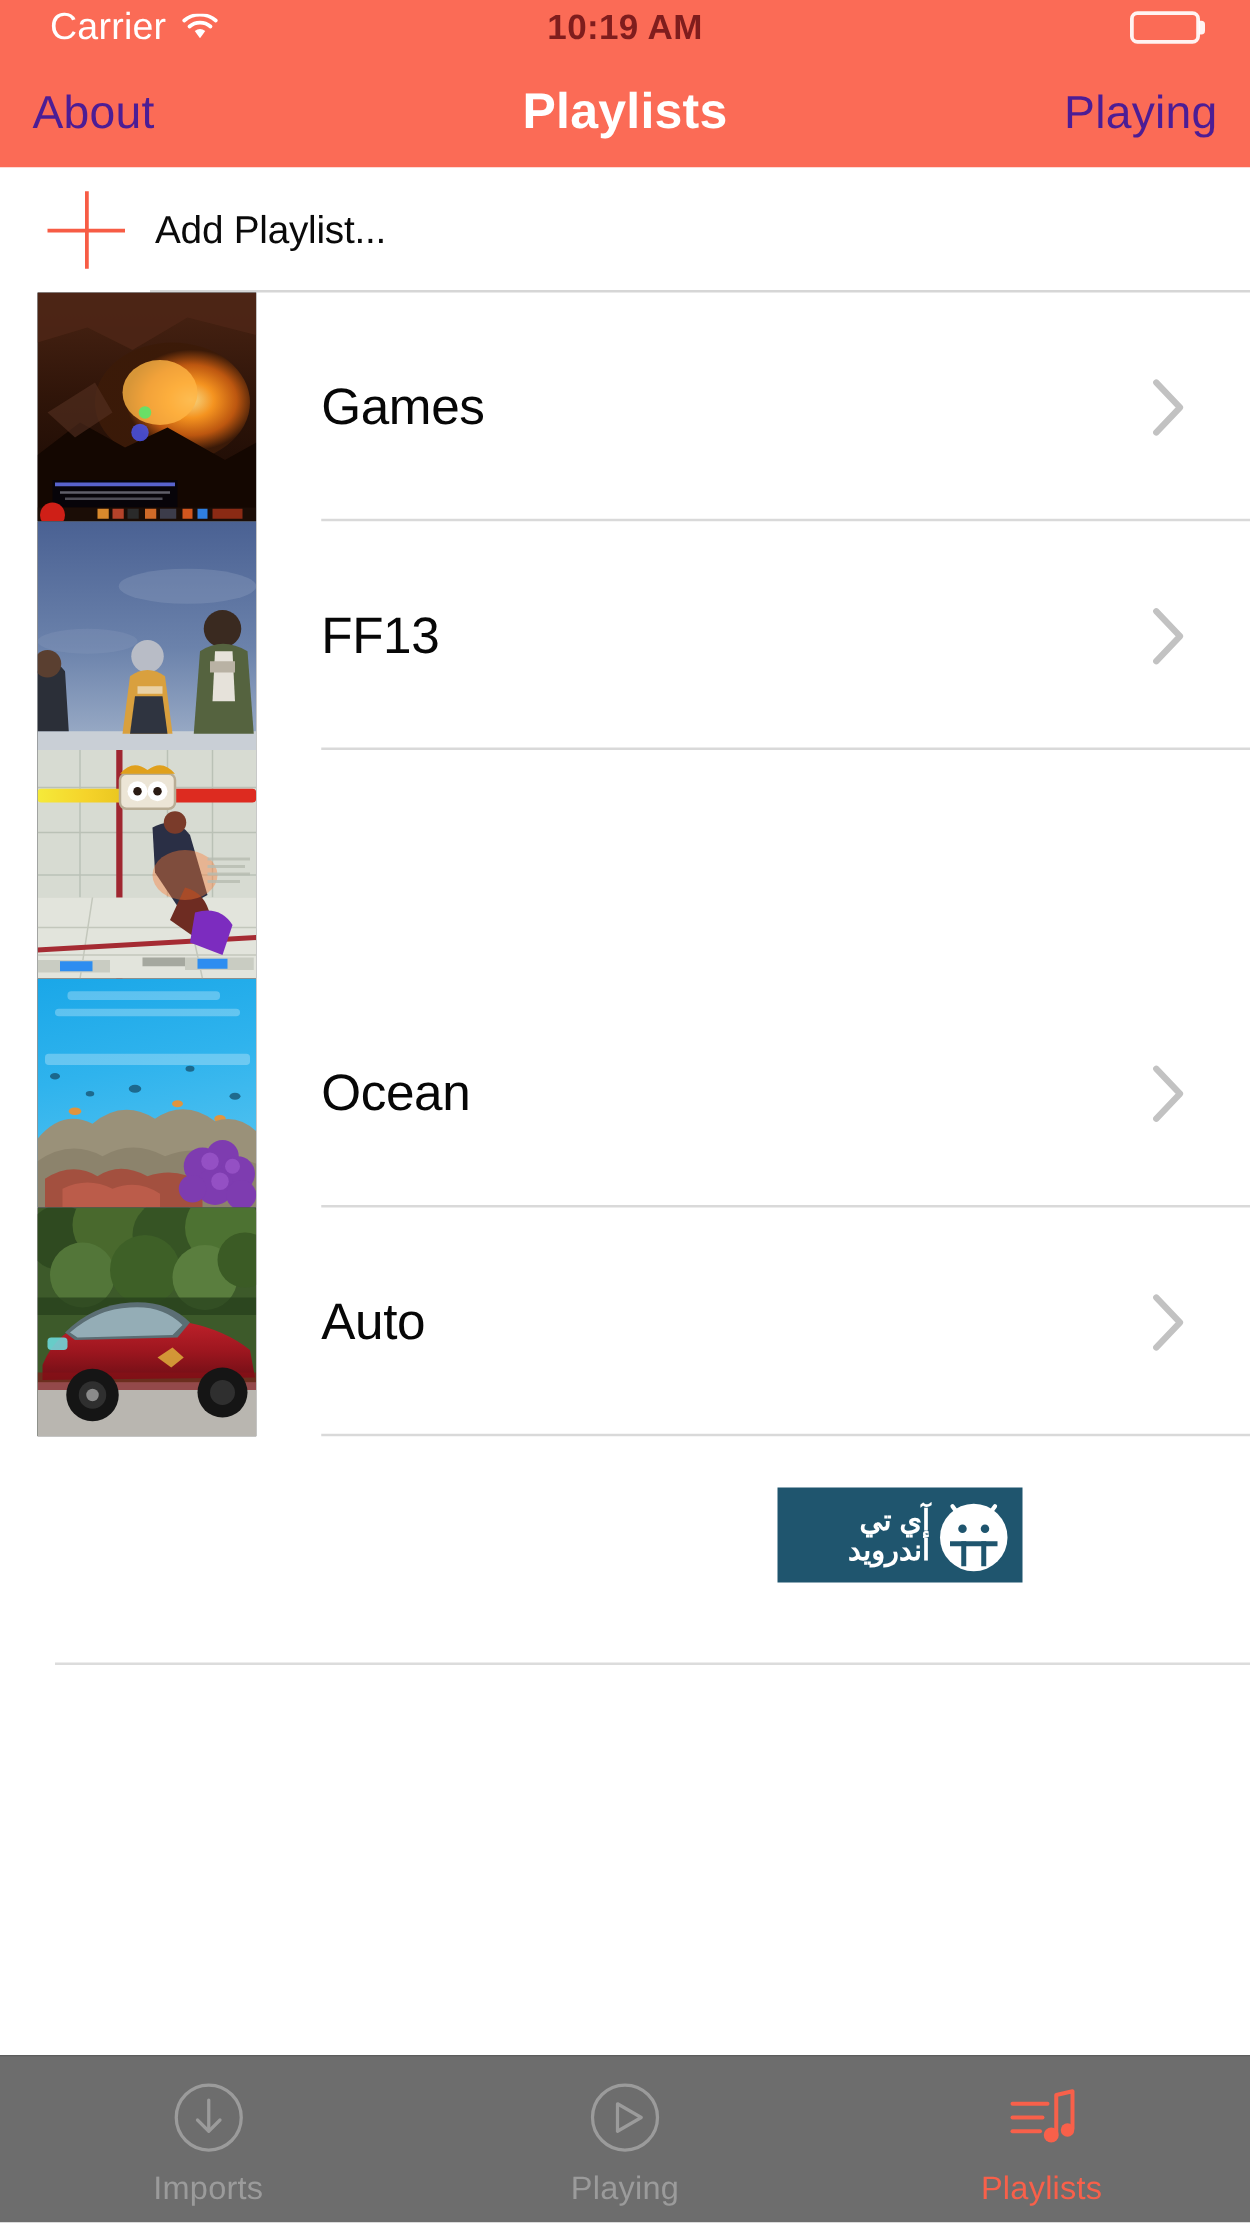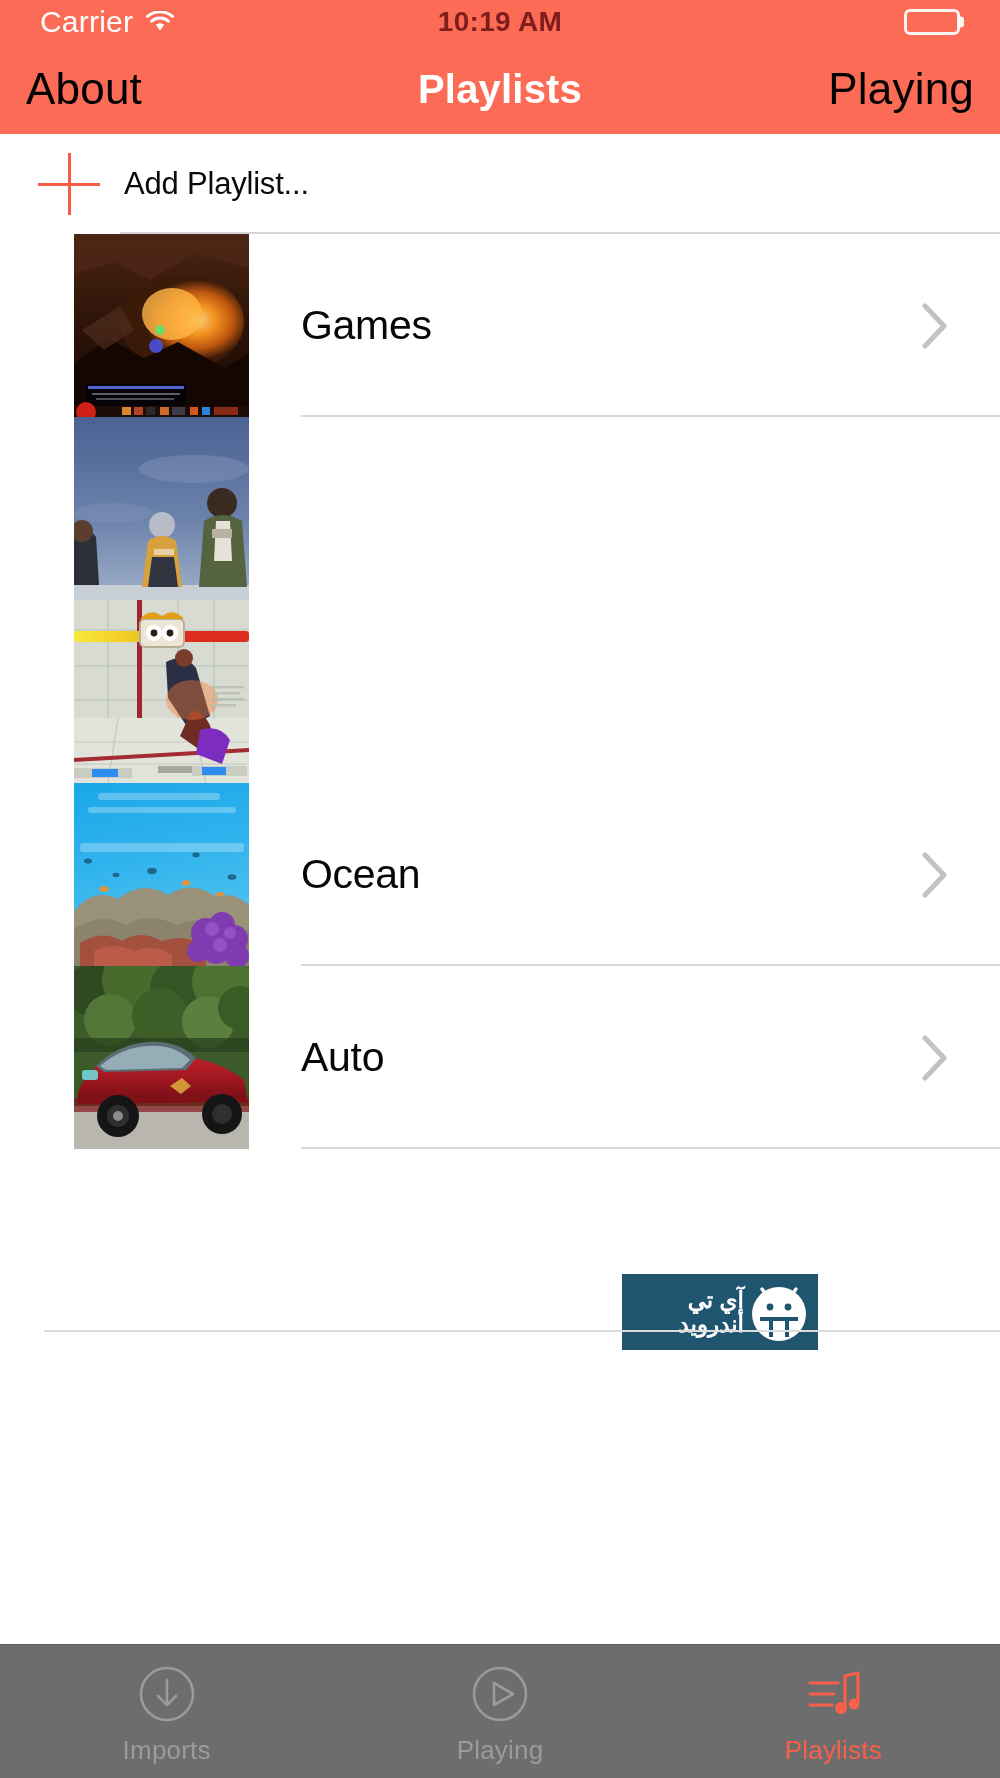--- a/index.html
+++ b/index.html
@@ -42,21 +42,21 @@
   }
 
   
   .nav-bar{
     height:90px;
     background:#fb6b56;
     display:flex; align-items:center; justify-content:space-between;
     padding:0 26px;
     position:relative;
   }
-  .nav-btn{ color:#000000; font-size:44px; letter-spacing:0.2px; line-height:1; }
+  .nav-btn{ color:#4c1d95; font-size:37px; letter-spacing:0.2px; line-height:1; }
   .nav-title{
     position:absolute; left:0; right:0; text-align:center;
     color:#fff; font-size:40px; font-weight:bold; letter-spacing:0.2px;
     pointer-events:none;
   }
 
   
   .content{
     position:absolute; top:134px; left:0; right:0; bottom:0;
     background:#fff;
@@ -82,21 +82,21 @@
   }
   .add-sep{
     position:absolute; left:120px; right:0; bottom:0; height:2px; background:#d6d6d6;
   }
 
   
   .playlist-list{ position:relative; }
   .pl-row{
     position:relative;
     height:183px;
-    display:flex; align-items:stretch;padding-left:44px;
+    display:flex; align-items:stretch;
   }
   .pl-thumb{
     width:175px; flex:0 0 175px;
     margin-left:30px;
     background:#2a2a2a;
     overflow:hidden;
     position:relative;
   }
   .pl-thumb svg{ display:block; width:100%; height:100%; }
   .pl-body{
@@ -110,21 +110,21 @@
     width:26px; height:46px;
   }
   .chevron svg{ display:block; width:100%; height:100%; }
   .pl-sep{
     position:absolute; left:257px; right:0; bottom:0; height:2px; background:#d9d9d9;
   }
 
   
   .watermark{
     position:absolute;
-    left:622px; top:1140px;
+    left:622px; top:1056px;
     width:196px; height:76px;
     background:#1f556e;
     display:flex; align-items:center; justify-content:space-between;
     padding:4px 8px 4px 10px;
     overflow:hidden;
   }
   .wm-text{
     color:#ffffff;
     font-size:23px;
     font-weight:bold;
@@ -272,20 +272,29 @@
           <path d="M74 124 q14 -10 28 0 l6 46 h-40 z" fill="#d9a03e"></path>
           <path d="M78 140 l22 0 l4 30 h-30 z" fill="#2f3440"></path>
           <rect x="80" y="132" width="20" height="6" fill="#f0e6d2" opacity="0.7"></rect>
 
           <circle cx="148" cy="86" r="15" fill="#3a2a20"></circle>
           <path d="M130 104 q18 -12 38 0 l5 66 h-48 z" fill="#55633f"></path>
           <path d="M142 104 l14 0 l2 40 h-18 z" fill="#e6e2da"></path>
           <rect x="138" y="112" width="20" height="9" fill="#b9b2a4"></rect>
         </svg>
       </div>
+      <div class="pl-body">
+        <span class="pl-title">FF13</span>
+        <span class="chevron">
+          <svg viewBox="0 0 26 46">
+              <path d="M3 3 L22 23 L3 43" stroke="#c2c2c2" stroke-width="5" fill="none" stroke-linecap="round" stroke-linejoin="round"></path>
+            </svg>
+        </span>
+        <span class="pl-sep" style="left:0;"></span>
+      </div>
     </div>
 
     <div class="pl-row">
       <div class="pl-thumb">
         <svg viewBox="0 0 175 183" preserveAspectRatio="none">
           <defs>
             <linearGradient id="hp" x1="0" y1="0" x2="1" y2="0">
               <stop offset="0%" stop-color="#f5ea3a"></stop>
               <stop offset="55%" stop-color="#f5d32a"></stop>
               <stop offset="100%" stop-color="#e8c41e"></stop>

